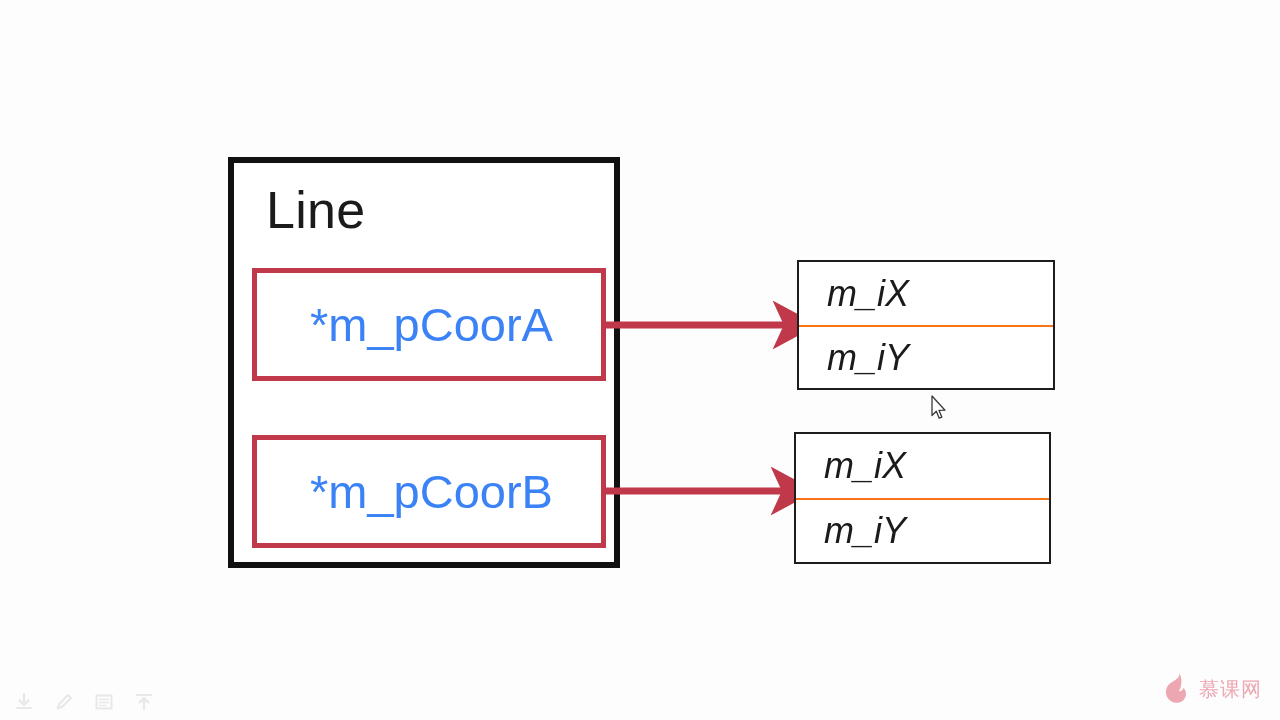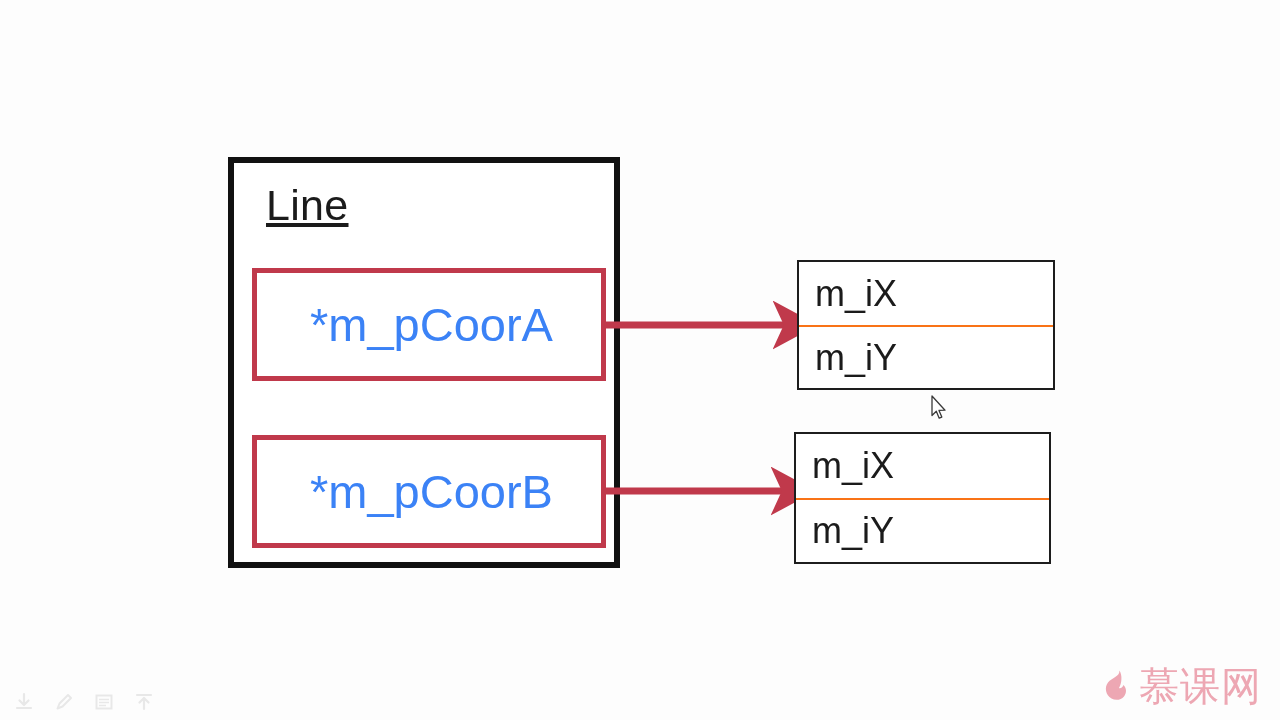--- a/index.html
+++ b/index.html
@@ -24,26 +24,25 @@
     width: 392px;
     height: 411px;
     border: 6px solid #111111;
     box-sizing: border-box;
     background: #ffffff;
   }
   .class-title {
     position: absolute;
     left: 266px;
     top: 184px;
-    font-size: 43px;
+    font-size: 52px;
     color: #1b1b1b;
     letter-spacing: 0.3px;
     line-height: 1;
     white-space: nowrap;
-    text-decoration: underline;
   }
 
   
   .member-box {
     position: absolute;
     border: 5px solid #c0394b;
     box-sizing: border-box;
     background: #ffffff;
   }
   .member-box.a { left: 252px; top: 268px; width: 354px; height: 113px; }
@@ -85,23 +84,24 @@
     box-sizing: border-box;
     display: flex;
     align-items: center;
   }
   .coord-row + .coord-row {
     border-top: 2px solid #f97316;
   }
   .coord-text {
     font-size: 36px;
     color: #1b1b1b;
-    padding-left: 16px;
+    padding-left: 28px;
     line-height: 1;
     white-space: nowrap;
+    font-style: italic;
   }
 
   
   .cursor {
     position: absolute;
     left: 930px;
     top: 395px;
     width: 18px;
     height: 26px;
   }
@@ -125,21 +125,21 @@
   
   .watermark {
     position: absolute;
     right: 18px;
     bottom: 14px;
     display: flex;
     align-items: center;
     gap: 7px;
   }
   .wm-text {
-    font-size: 40px;
+    font-size: 20px;
     color: #eda7b3;
     letter-spacing: 1px;
     line-height: 1;
     font-family: "DejaVu Sans", sans-serif;
   }
 </style>
 </head>
 <body>
 
 <div id="canvas">

